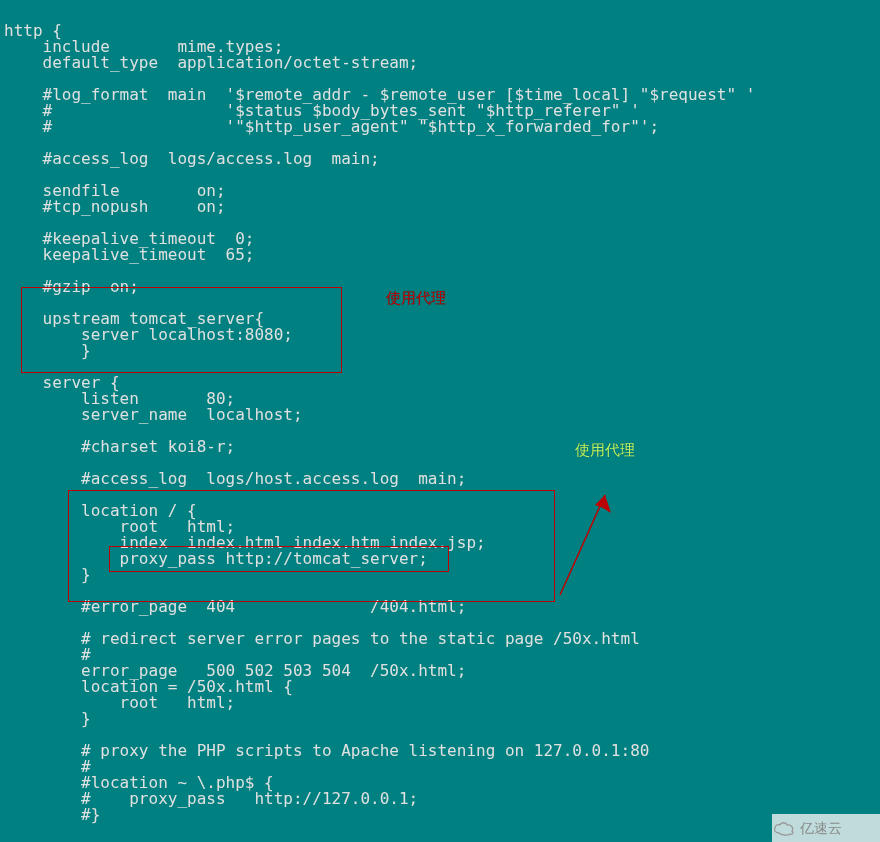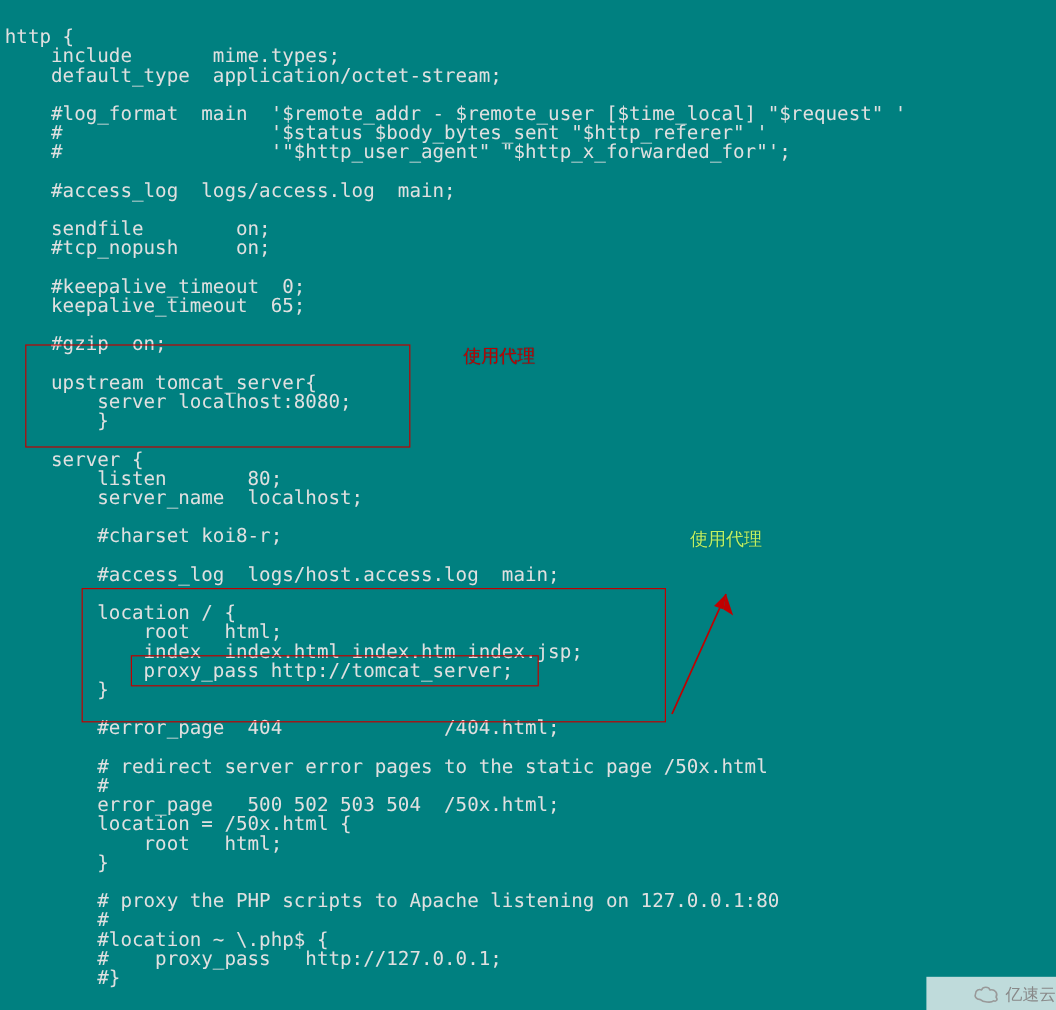--- a/index.html
+++ b/index.html
@@ -87,21 +87,21 @@
     right: 0;
     bottom: 0;
     width: 108px;
     height: 28px;
     background: rgba(245,245,245,.78);
     color: #888;
     font-family: "Microsoft YaHei", "SimSun", sans-serif;
     font-size: 14px;
     display: flex;
     align-items: center;
-    justify-content: flex-end;
+    justify-content: flex-start;
     gap: 4px;
   }
   .watermark svg { display:block; }
 </style>
 </head>
 <body>
 
 <pre class="code">http {
     include       mime.types;
     default_type  application/octet-stream;

